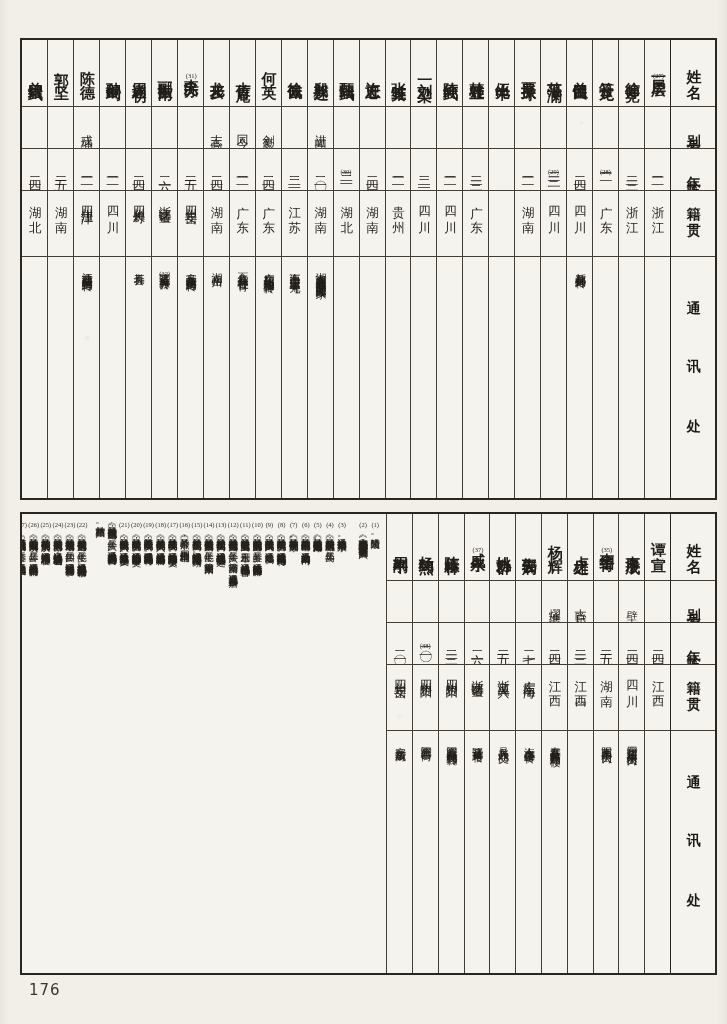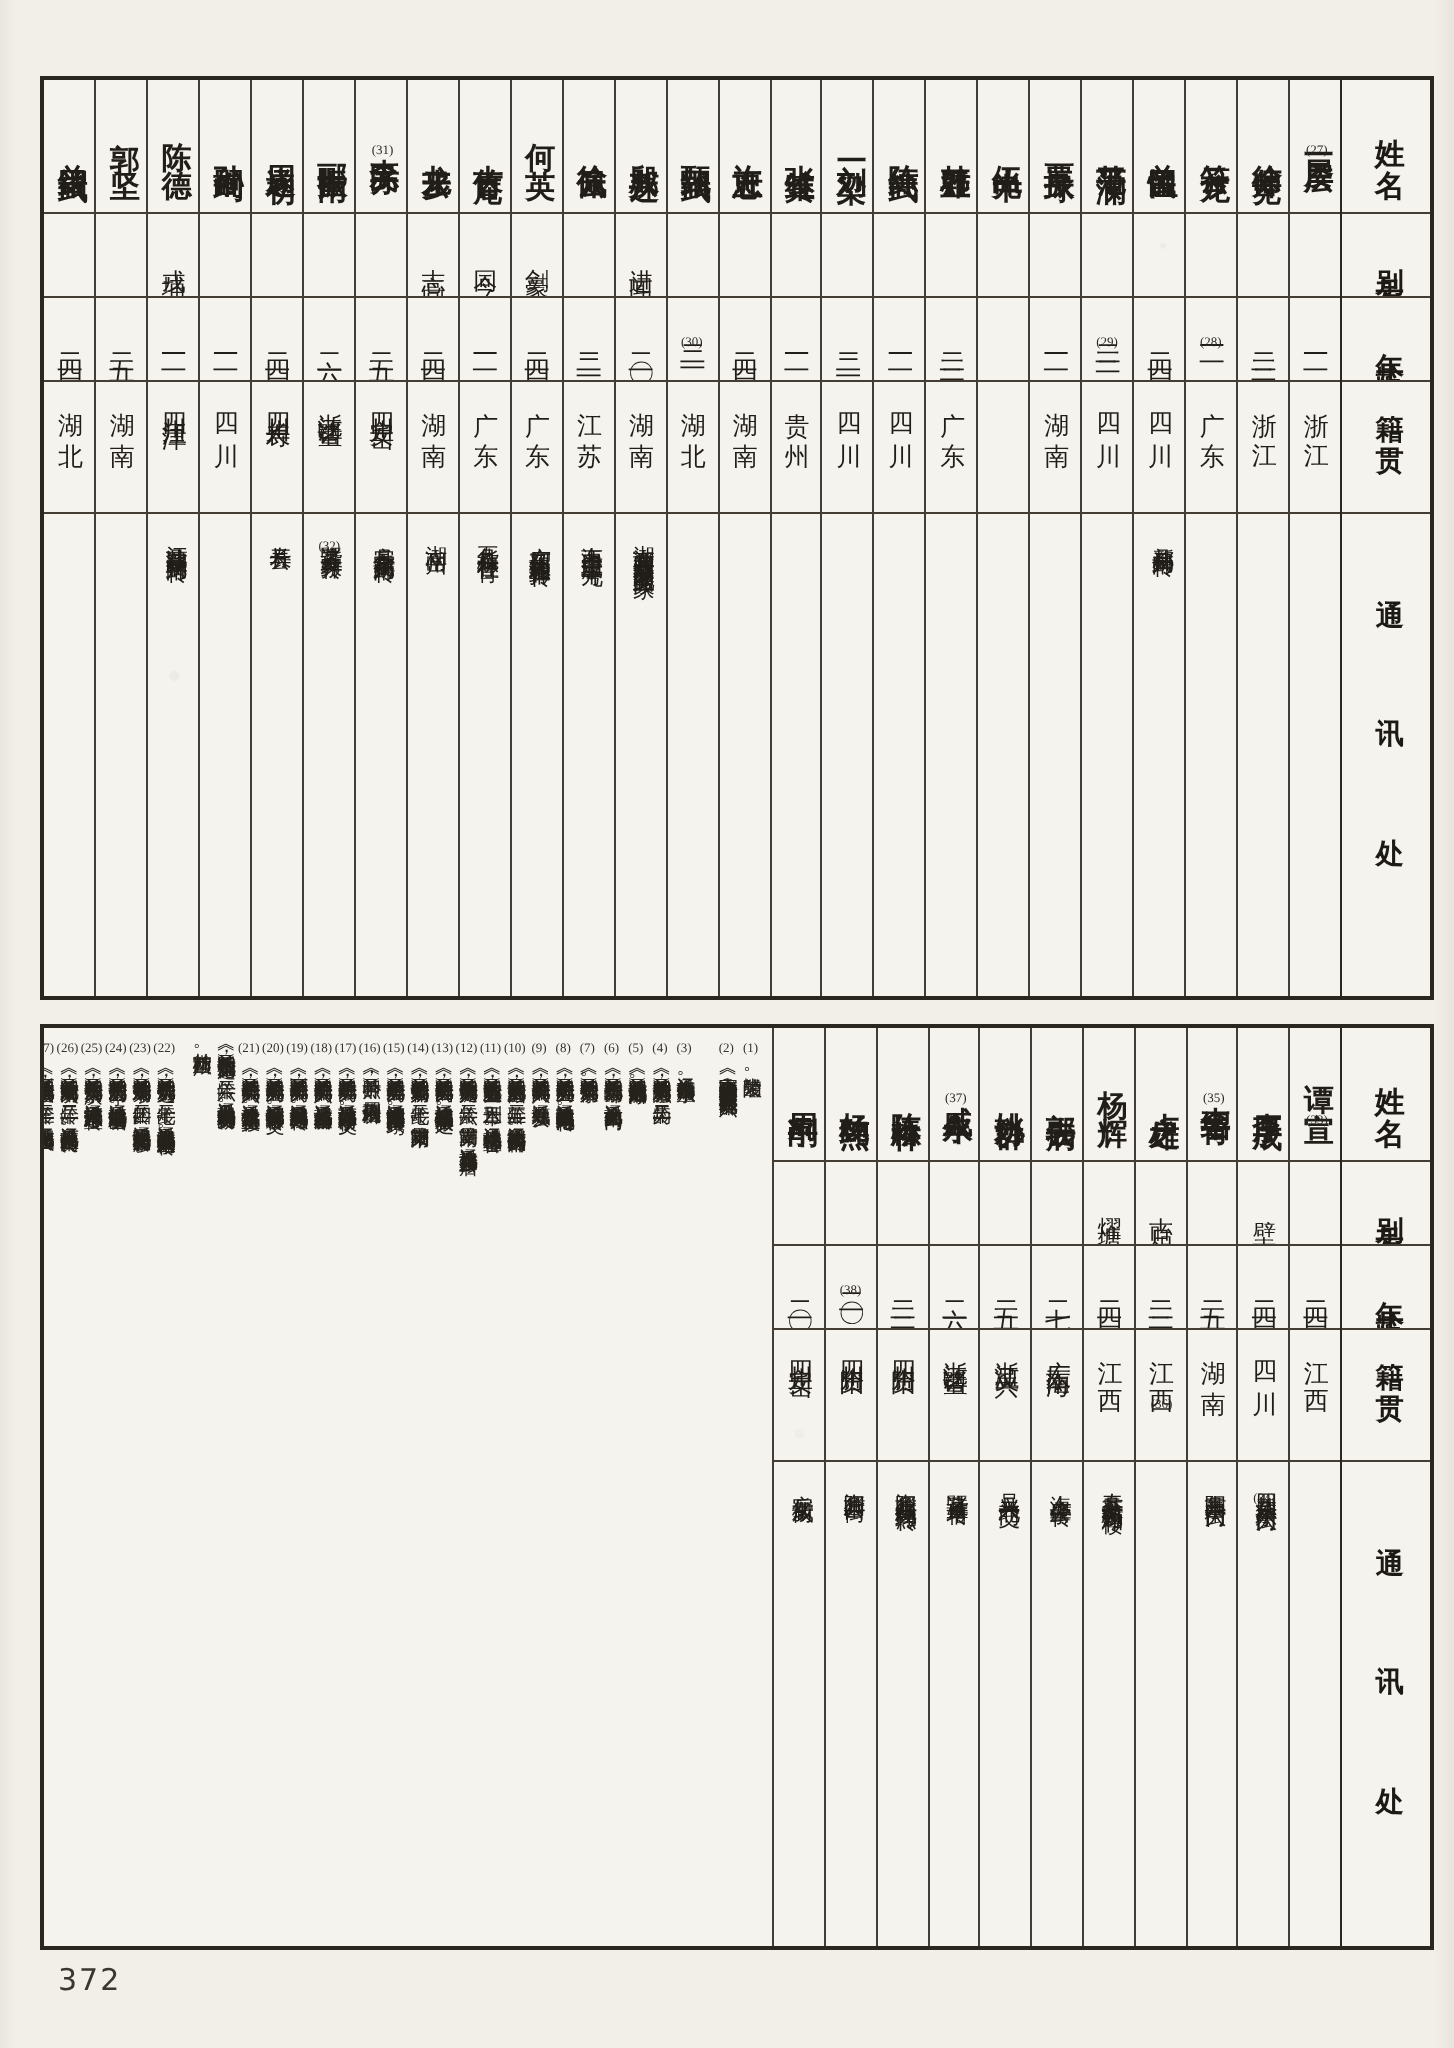--- a/index.html
+++ b/index.html
@@ -737,14 +737,14 @@
         <div class="fn-col"><span class="fn-text">柏林堂广顺西。</span></div>
         <div class="fn-col"><span class="fn-label">(22)</span><span class="fn-text">《补录》照片说明别号为劳远，年龄二七，通讯处汉寿县教操坪夏氏宗祠徐玉华转。</span></div>
         <div class="fn-col"><span class="fn-label">(23)</span><span class="fn-text">《补录》照片说明别号为瑞珍，年龄二四，通讯处浔阳新堤廖复元转。</span></div>
         <div class="fn-col"><span class="fn-label">(24)</span><span class="fn-text">《补录》照片说明别号为雨亭，通讯处滇越铁道沿塘转老明山。</span></div>
         <div class="fn-col"><span class="fn-label">(25)</span><span class="fn-text">《补录》照片说明别号为庆余，通讯处湘潭十八总万珍堂转。</span></div>
         <div class="fn-col"><span class="fn-label">(26)</span><span class="fn-text">《补录》照片说明姓名为向军次，年龄二二，通讯处石门县子良区邮转。</span></div>
         <div class="fn-col"><span class="fn-label">(27)</span><span class="fn-text">《补录》照片说明姓名为楼一层，年龄二三，通讯处东阳白坦转大园。</span></div>
       </div>
     </div>
 
-  <div class="page-number">372</div>
+  <div class="page-number">176</div>
 </div>
 
 </body></html>

